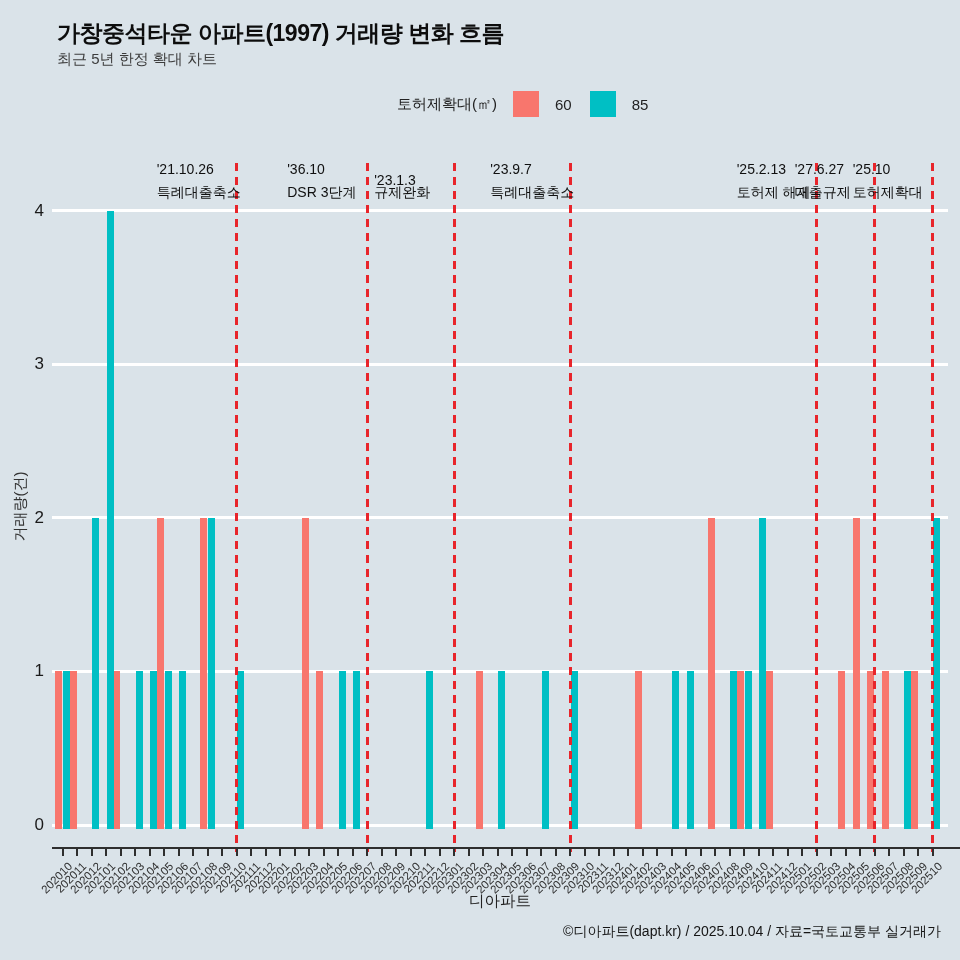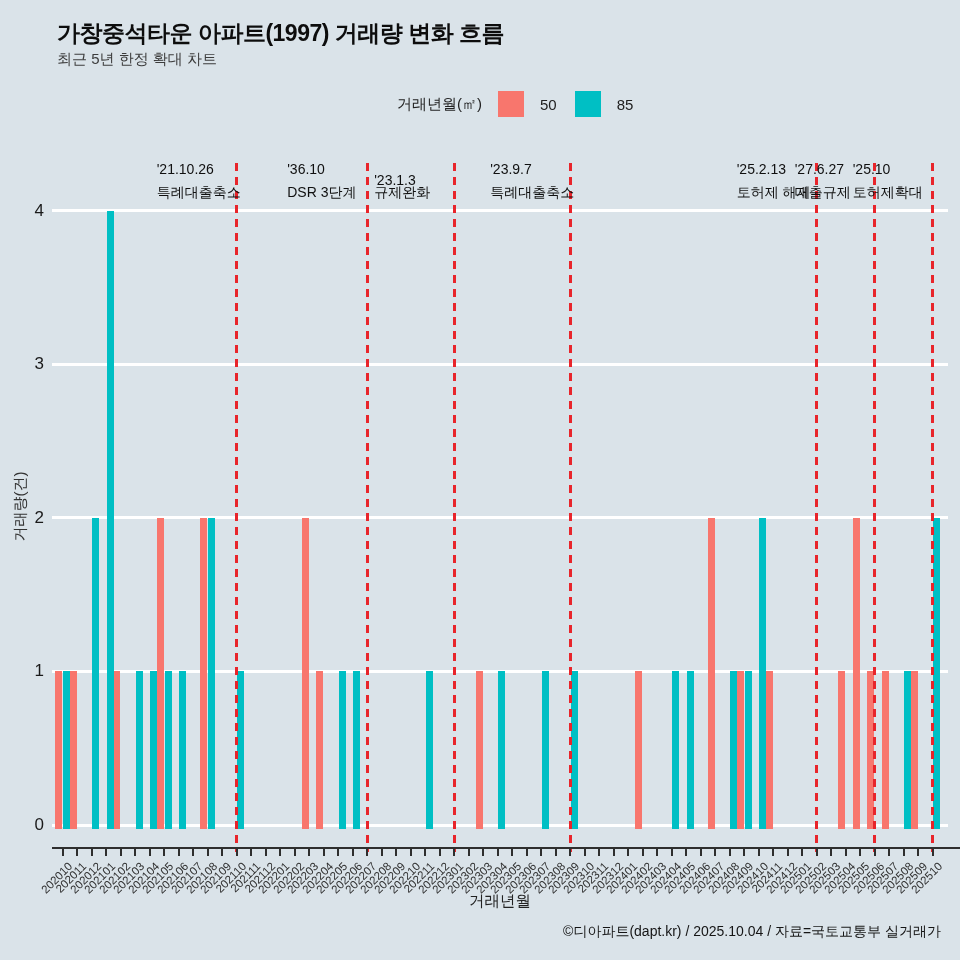--- a/index.html
+++ b/index.html
@@ -61,23 +61,23 @@
     right:19px;top:923px;font-size:14px;color:#151515;
   }
 </style>
 </head>
 <body style="background: rgb(218, 227, 233);">
 
 <div class="abs title">가창중석타운 아파트(1997) 거래량 변화 흐름</div>
 <div class="abs subtitle">최근 5년 한정 확대 차트</div>
 
 <div class="abs legend">
-  <span class="legend-title">거래년월(㎡)</span>
+  <span class="legend-title">토허제확대(㎡)</span>
   <span class="swatch s60" style="background: rgb(248, 118, 109);"></span>
-  <span class="legend-label">50</span>
+  <span class="legend-label">60</span>
   <span class="swatch s85" style="background: rgb(0, 191, 196);"></span>
   <span class="legend-label">85</span>
 </div>
 
 <div id="plot" class="abs" style="left:0;top:0;width:960px;height:960px;">
     <div class="abs gridline" style="top: 823.5px;"></div>
     <div class="abs ytick-label" style="left: 10px; top: 815px;">0</div>
     <div class="abs gridline" style="top: 669.9px;"></div>
     <div class="abs ytick-label" style="left: 10px; top: 661.4px;">1</div>
     <div class="abs gridline" style="top: 516.3px;"></div>
@@ -265,14 +265,14 @@
     <div class="abs xtick-label" style="left: 802.2px; top: 860px;">202507</div>
     <div class="abs xtick" style="left: 902.7px;"></div>
     <div class="abs xtick-label" style="left: 816.7px; top: 860px;">202508</div>
     <div class="abs xtick" style="left: 917.2px;"></div>
     <div class="abs xtick-label" style="left: 831.2px; top: 860px;">202509</div>
     <div class="abs xtick" style="left: 931.7px;"></div>
     <div class="abs xtick-label" style="left: 845.7px; top: 860px;">202510</div>
   </div>
 
 <div class="abs ylab">거래량(건)</div>
-<div class="abs xlab">거래년월</div>
+<div class="abs xlab">디아파트</div>
 <div class="abs footer">©디아파트(dapt.kr) / 2025.10.04 / 자료=국토교통부 실거래가</div>
 
 </body></html>

